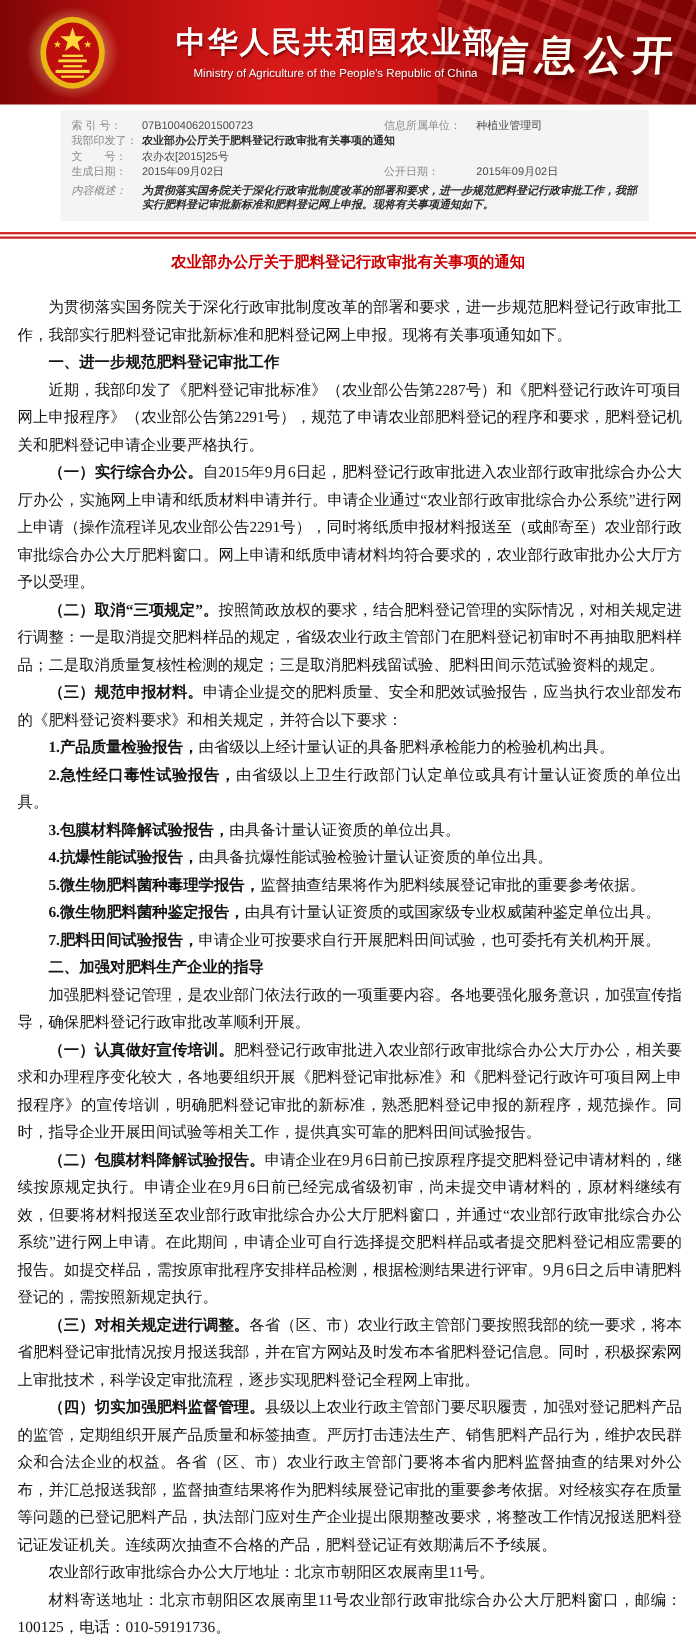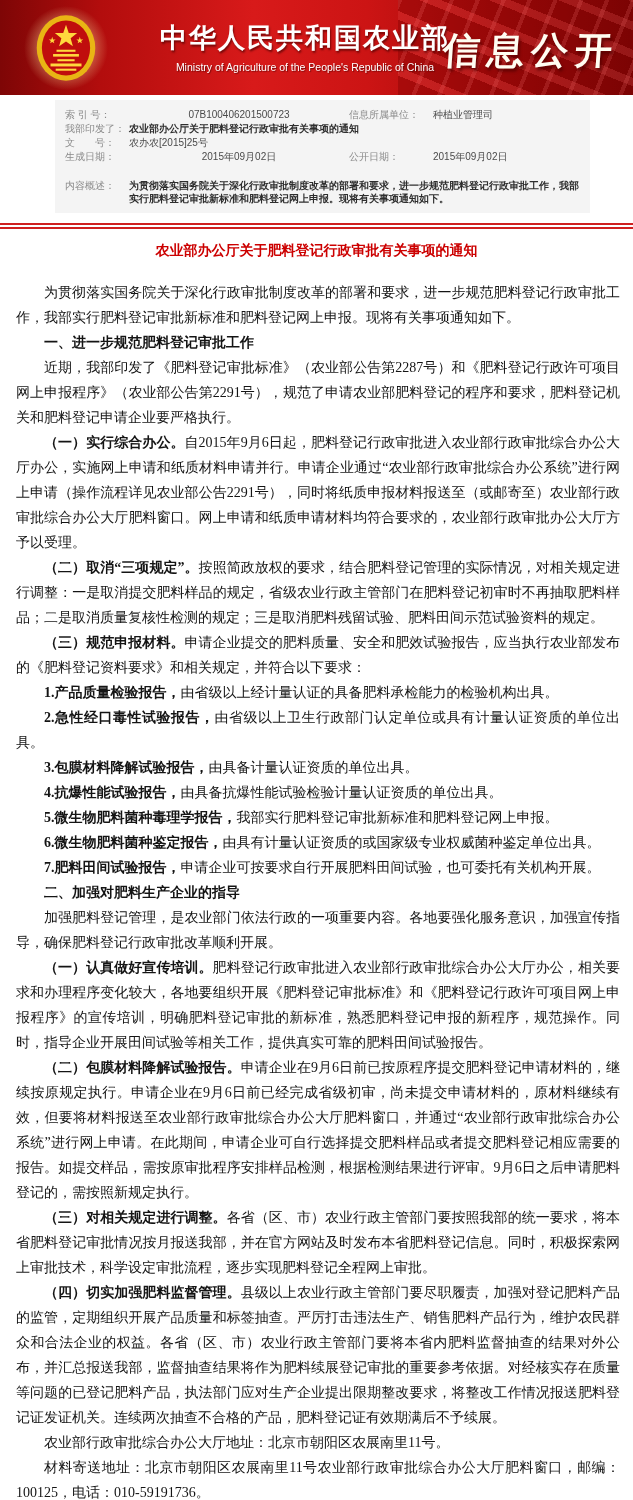--- a/index.html
+++ b/index.html
@@ -24,25 +24,25 @@
     text-shadow:1px 2px 2px rgba(70,0,0,.65); }
   .banner-title-en { font-size:10.5px; font-weight:normal; margin-top:5px; white-space:nowrap;
     text-shadow:1px 1px 1px rgba(70,0,0,.6); }
   .banner-section { position:absolute; right:14px; top:26px; font-size:37px; font-weight:bold;
     color:#fffdf2; letter-spacing:7px; transform:skewX(-4deg);
     text-shadow:2px 3px 3px rgba(80,0,0,.75); white-space:nowrap; }
 
   
   .meta { width:515px; margin:5px 0 0 55px; background:#f4f4f4; padding:8px 10px 7px; }
   .mrow { display:flex; font-size:10px; line-height:13px; margin-bottom:1px; }
-  .mrow.gap { margin-top:16px; }
+  .mrow.gap { margin-top:4px;font-style:italic; }
   .mlabel { flex:none; width:64px; color:#8a8a8a; }
   .mlabel2 { flex:none; width:84px; color:#8a8a8a; }
   .mvalue { color:#4a4a4a; }
-  .mvalue.fixed { flex:none; width:220px;text-align:center; }
+  .mvalue.fixed { flex:none; width:220px; }
   .mvalue.grow { flex:1; }
   .mvalue.b { font-weight:bold; color:#2e2e2e; }
 
   
   .divider { margin-top:10px; height:2px; background:#fff;
     border-top:2px solid #cf2020; border-bottom:2px solid #cf2020; }
 
   
   .doc-title { margin:13px 0 10px; text-align:center; color:#cc0000; font-size:14px; font-weight:bold;
     font-family:"Liberation Serif",serif; }
@@ -116,21 +116,21 @@
       <p class="para body"><span>为贯彻落实国务院关于深化行政审批制度改革的部署和要求，进一步规范肥料登记行政审批工作，我部实行肥料登记审批新标准和肥料登记网上申报。现将有关事项通知如下。</span></p>
       <p class="para heading"><span>一、进一步规范肥料登记审批工作</span></p>
       <p class="para body"><span>近期，我部印发了《肥料登记审批标准》（农业部公告第2287号）和《肥料登记行政许可项目网上申报程序》（农业部公告第2291号），规范了申请农业部肥料登记的程序和要求，肥料登记机关和肥料登记申请企业要严格执行。</span></p>
       <p class="para body"><b>（一）实行综合办公。</b><span>自2015年9月6日起，肥料登记行政审批进入农业部行政审批综合办公大厅办公，实施网上申请和纸质材料申请并行。申请企业通过“农业部行政审批综合办公系统”进行网上申请（操作流程详见农业部公告2291号），同时将纸质申报材料报送至（或邮寄至）农业部行政审批综合办公大厅肥料窗口。网上申请和纸质申请材料均符合要求的，农业部行政审批办公大厅方予以受理。</span></p>
       <p class="para body"><b>（二）取消“三项规定”。</b><span>按照简政放权的要求，结合肥料登记管理的实际情况，对相关规定进行调整：一是取消提交肥料样品的规定，省级农业行政主管部门在肥料登记初审时不再抽取肥料样品；二是取消质量复核性检测的规定；三是取消肥料残留试验、肥料田间示范试验资料的规定。</span></p>
       <p class="para body"><b>（三）规范申报材料。</b><span>申请企业提交的肥料质量、安全和肥效试验报告，应当执行农业部发布的《肥料登记资料要求》和相关规定，并符合以下要求：</span></p>
       <p class="para item"><b>1.产品质量检验报告，</b><span>由省级以上经计量认证的具备肥料承检能力的检验机构出具。</span></p>
       <p class="para item"><b>2.急性经口毒性试验报告，</b><span>由省级以上卫生行政部门认定单位或具有计量认证资质的单位出具。</span></p>
       <p class="para item"><b>3.包膜材料降解试验报告，</b><span>由具备计量认证资质的单位出具。</span></p>
       <p class="para item"><b>4.抗爆性能试验报告，</b><span>由具备抗爆性能试验检验计量认证资质的单位出具。</span></p>
-      <p class="para item"><b>5.微生物肥料菌种毒理学报告，</b><span>我部实行肥料登记审批新标准和肥料登记网上申报。</span></p>
+      <p class="para item"><b>5.微生物肥料菌种毒理学报告，</b><span>监督抽查结果将作为肥料续展登记审批的重要参考依据。</span></p>
       <p class="para item"><b>6.微生物肥料菌种鉴定报告，</b><span>由具有计量认证资质的或国家级专业权威菌种鉴定单位出具。</span></p>
       <p class="para item"><b>7.肥料田间试验报告，</b><span>申请企业可按要求自行开展肥料田间试验，也可委托有关机构开展。</span></p>
       <p class="para heading"><span>二、加强对肥料生产企业的指导</span></p>
       <p class="para body"><span>加强肥料登记管理，是农业部门依法行政的一项重要内容。各地要强化服务意识，加强宣传指导，确保肥料登记行政审批改革顺利开展。</span></p>
       <p class="para body"><b>（一）认真做好宣传培训。</b><span>肥料登记行政审批进入农业部行政审批综合办公大厅办公，相关要求和办理程序变化较大，各地要组织开展《肥料登记审批标准》和《肥料登记行政许可项目网上申报程序》的宣传培训，明确肥料登记审批的新标准，熟悉肥料登记申报的新程序，规范操作。同时，指导企业开展田间试验等相关工作，提供真实可靠的肥料田间试验报告。</span></p>
       <p class="para body"><b>（二）包膜材料降解试验报告。</b><span>申请企业在9月6日前已按原程序提交肥料登记申请材料的，继续按原规定执行。申请企业在9月6日前已经完成省级初审，尚未提交申请材料的，原材料继续有效，但要将材料报送至农业部行政审批综合办公大厅肥料窗口，并通过“农业部行政审批综合办公系统”进行网上申请。在此期间，申请企业可自行选择提交肥料样品或者提交肥料登记相应需要的报告。如提交样品，需按原审批程序安排样品检测，根据检测结果进行评审。9月6日之后申请肥料登记的，需按照新规定执行。</span></p>
       <p class="para body"><b>（三）对相关规定进行调整。</b><span>各省（区、市）农业行政主管部门要按照我部的统一要求，将本省肥料登记审批情况按月报送我部，并在官方网站及时发布本省肥料登记信息。同时，积极探索网上审批技术，科学设定审批流程，逐步实现肥料登记全程网上审批。</span></p>
       <p class="para body"><b>（四）切实加强肥料监督管理。</b><span>县级以上农业行政主管部门要尽职履责，加强对登记肥料产品的监管，定期组织开展产品质量和标签抽查。严厉打击违法生产、销售肥料产品行为，维护农民群众和合法企业的权益。各省（区、市）农业行政主管部门要将本省内肥料监督抽查的结果对外公布，并汇总报送我部，监督抽查结果将作为肥料续展登记审批的重要参考依据。对经核实存在质量等问题的已登记肥料产品，执法部门应对生产企业提出限期整改要求，将整改工作情况报送肥料登记证发证机关。连续两次抽查不合格的产品，肥料登记证有效期满后不予续展。</span></p>
       <p class="para body"><span>农业部行政审批综合办公大厅地址：北京市朝阳区农展南里11号。</span></p>
       <p class="para body"><span>材料寄送地址：北京市朝阳区农展南里11号农业部行政审批综合办公大厅肥料窗口，邮编：100125，电话：010-59191736。</span></p>

